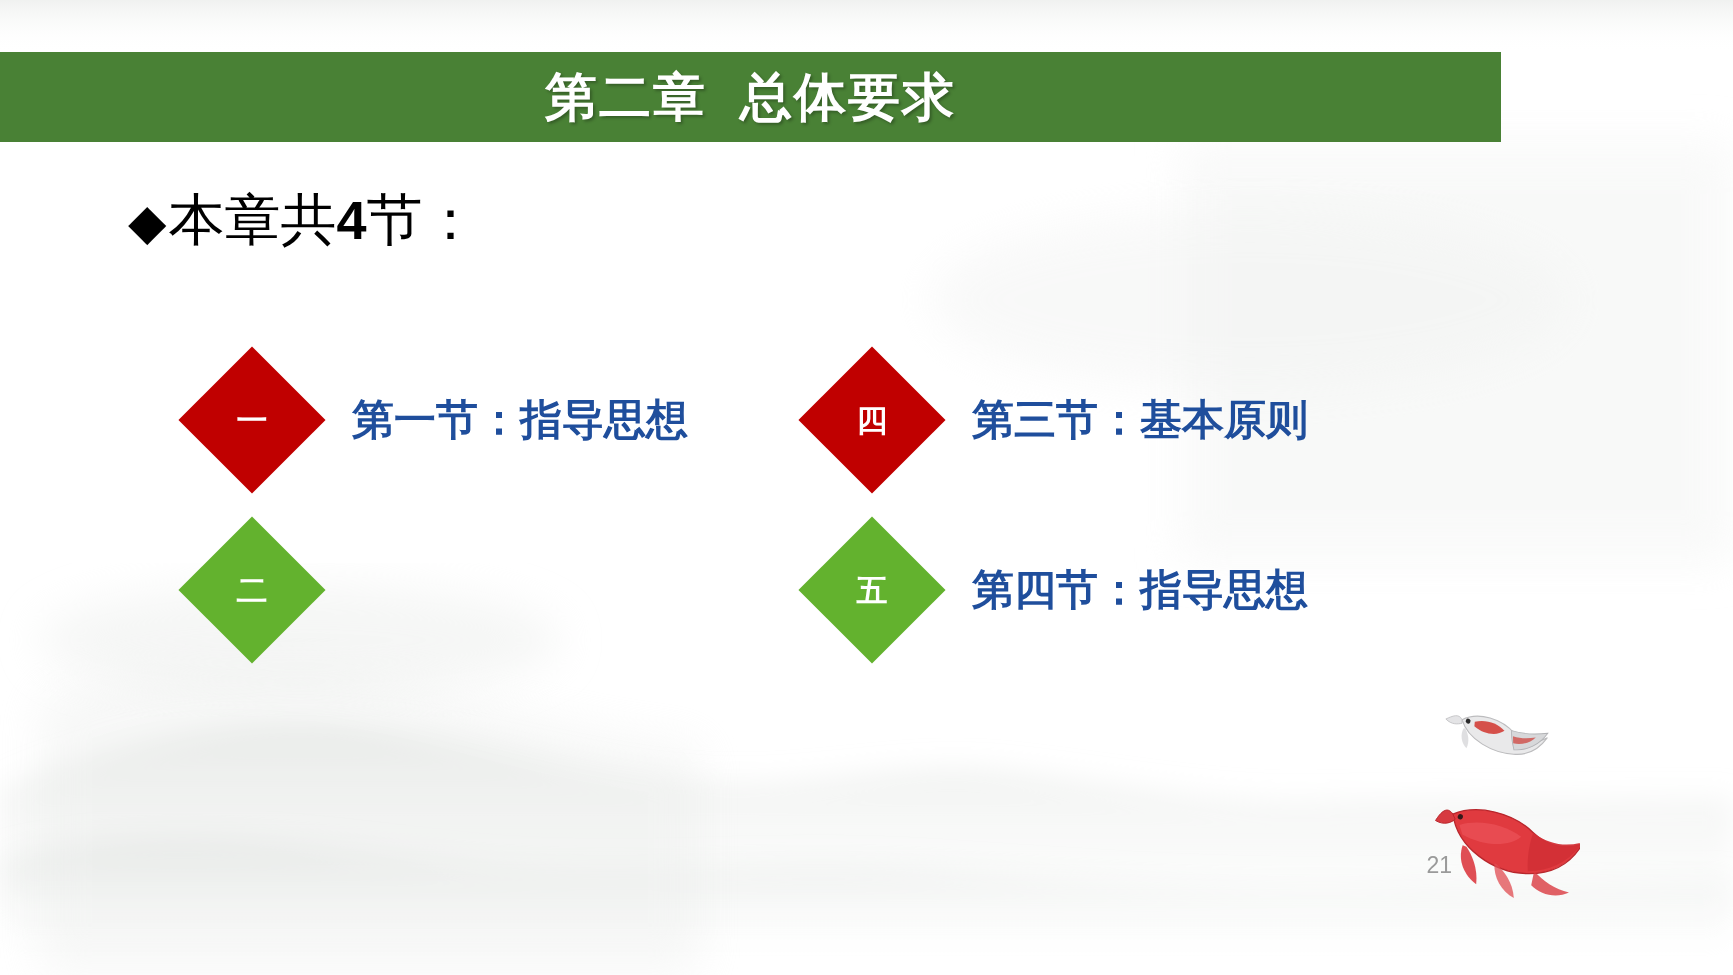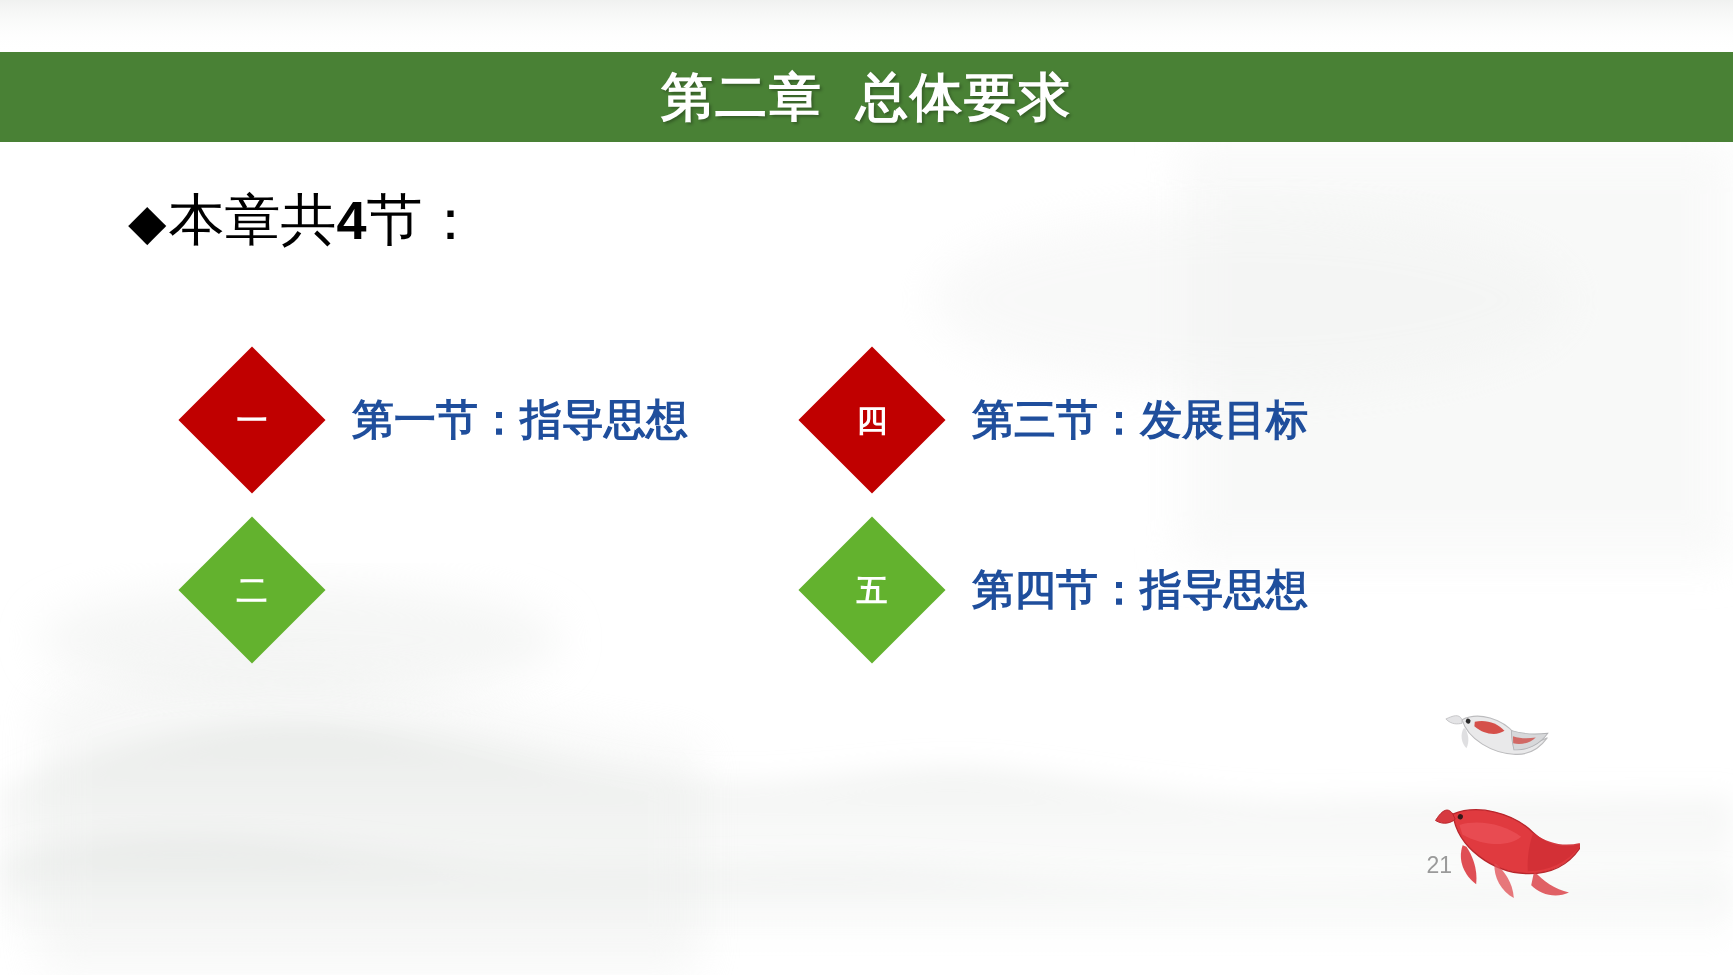--- a/index.html
+++ b/index.html
@@ -25,21 +25,21 @@
     inset: 0;
     pointer-events: none;
   }
   .bg-wash svg { display: block; width: 100%; height: 100%; }
 
   
   .title-bar {
     position: absolute;
     left: 0;
     top: 52px;
-    width: 1733px;
+    width: 1501px;
     height: 90px;
     background: #498135;
     display: flex;
     align-items: center;
     justify-content: center;
   }
   .title-text {
     color: #ffffff;
     font-size: 52px;
     font-weight: bold;
@@ -209,21 +209,21 @@
     <div class="item item-r2c1">
       <div class="diamond green">
         <div class="diamond-label">二</div>
       </div>
     </div>
 
     <div class="item item-r1c2">
       <div class="diamond red">
         <div class="diamond-label">四</div>
       </div>
-      <div class="item-text">第三节：发展目标</div>
+      <div class="item-text">第三节：基本原则</div>
     </div>
 
     <div class="item item-r2c2">
       <div class="diamond green">
         <div class="diamond-label">五</div>
       </div>
       <div class="item-text">第四节：指导思想</div>
     </div>
 
   </div>

